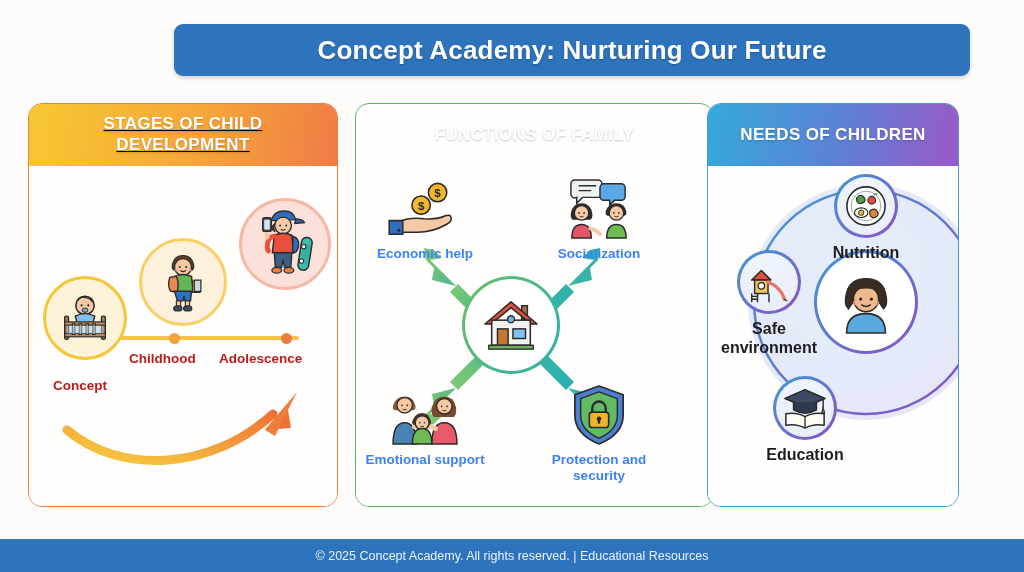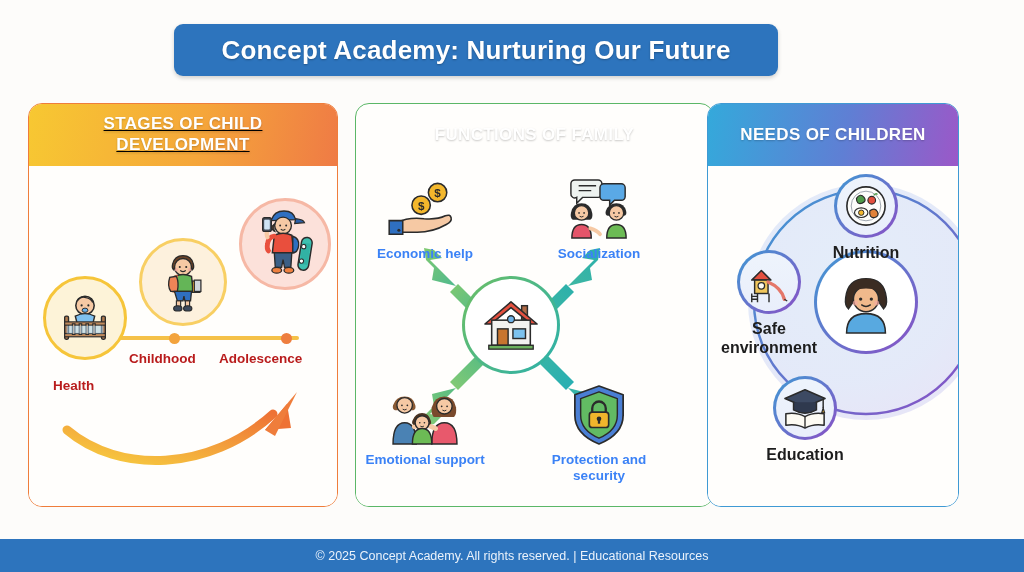--- a/index.html
+++ b/index.html
@@ -6,21 +6,21 @@
   html, body {
     width: 1024px; height: 572px;
     font-family: "Liberation Sans", sans-serif;
     background: #fdfcfa;
     overflow: hidden;
   }
   .page { position: relative; width: 1024px; height: 572px; background: #fdfcfa; }
 
   
   .title-bar {
-    position: absolute; left: 174px; top: 24px; width: 604px; height: 52px;
+    position: absolute; left: 174px; top: 24px; width: 796px; height: 52px;
     background: #2d74bd; border-radius: 9px;
     display: flex; align-items: center; justify-content: center;
     box-shadow: 0 2px 4px rgba(0,0,0,.18);
   }
   .title-bar .title-text {
     color: #ffffff; font-size: 26px; font-weight: bold; letter-spacing: .2px;
     text-shadow: 0 1px 2px rgba(0,0,0,.28);
   }
 
   
@@ -174,21 +174,21 @@
             <rect x="11" y="48" width="42" height="3.4" fill="#c08a5c" stroke="#2b2b2b" stroke-width="1.2"></rect>
             <g stroke="#2b2b2b" stroke-width="1.2" fill="#d8a06e">
               <rect x="19" y="38" width="2.6" height="11"></rect>
               <rect x="26" y="38" width="2.6" height="11"></rect>
               <rect x="33" y="38" width="2.6" height="11"></rect>
               <rect x="40" y="38" width="2.6" height="11"></rect>
             </g>
             <rect x="13" y="40" width="38" height="8" fill="#a9d4f2" opacity=".55"></rect>
           </svg>
         </div>
-        <span class="stage-label">Health</span>
+        <span class="stage-label">Concept</span>
       </div>
 
       <div class="stage" id="st-1">
         <div class="stage-circle">
           <svg width="62" height="66" viewBox="0 0 64 70">
 
             <path d="M21 16 q2 -9 11 -9 q9 0 11 9 q1 4 -1 6 q-4 -5 -10 -5 q-6 0 -10 5 q-2 -2 -1 -6z" fill="#6b4226" stroke="#2b2b2b" stroke-width="1.4"></path>
             <circle cx="32" cy="19" r="9" fill="#f6c9a4" stroke="#2b2b2b" stroke-width="1.5"></circle>
             <circle cx="28.6" cy="19" r="1.1" fill="#2b2b2b"></circle>
             <circle cx="35.4" cy="19" r="1.1" fill="#2b2b2b"></circle>

